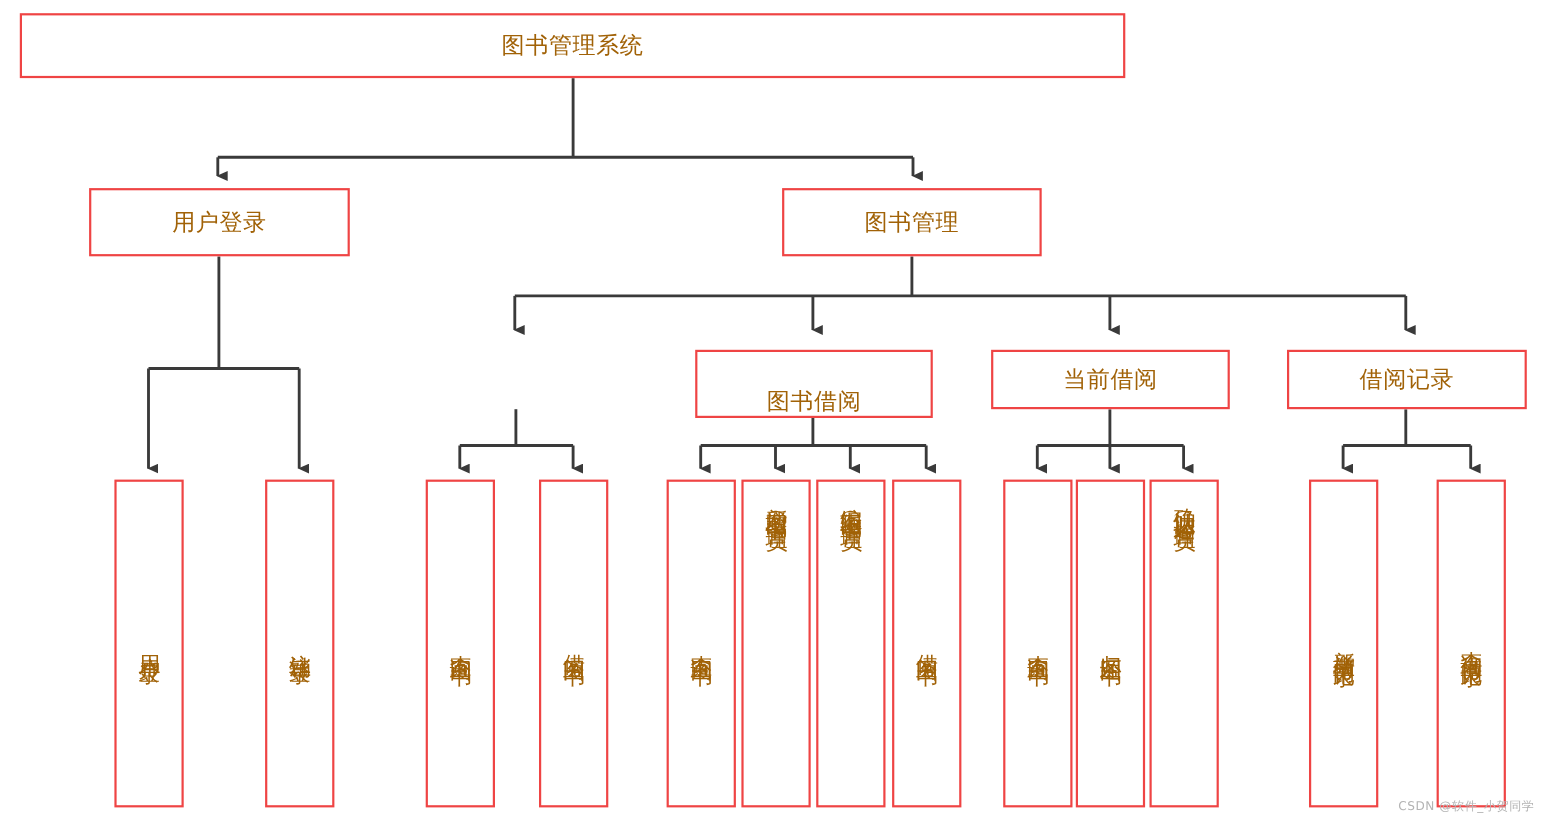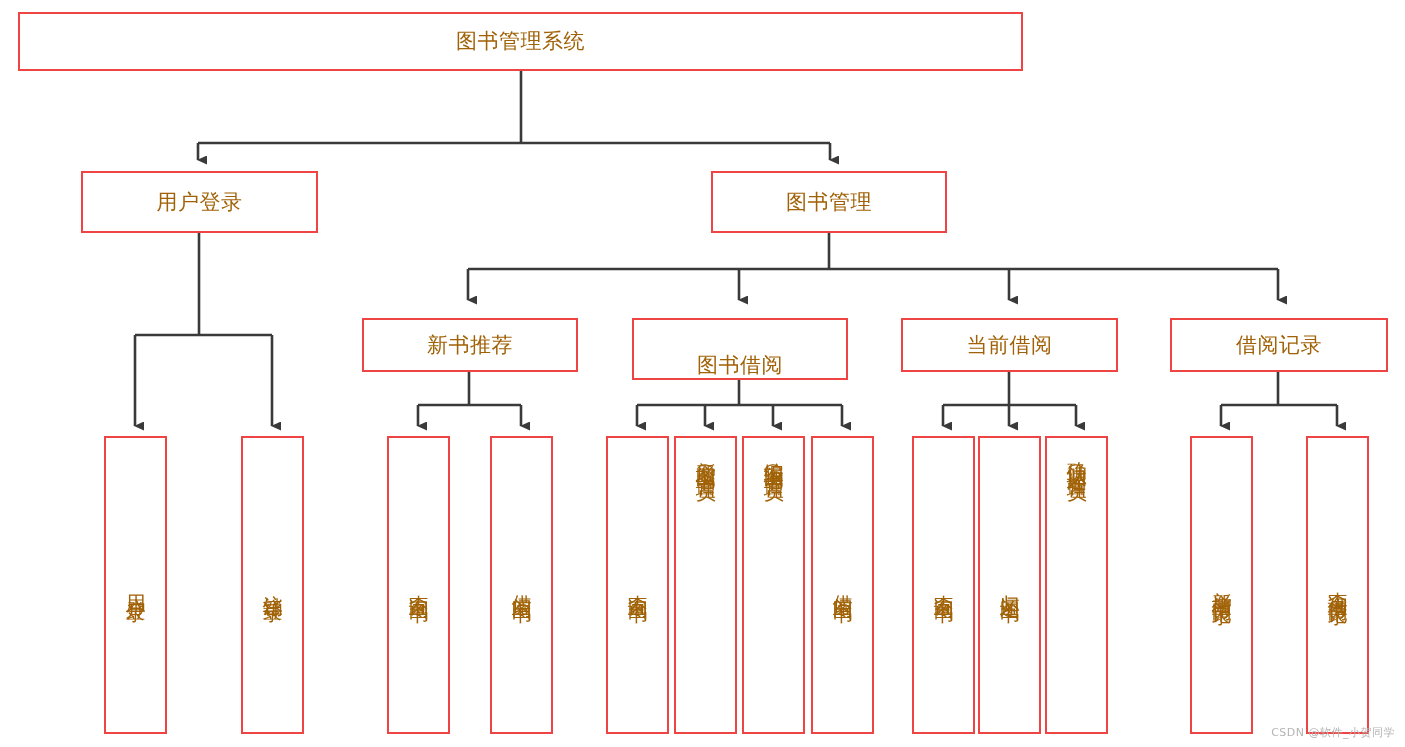--- a/index.html
+++ b/index.html
@@ -131,23 +131,20 @@
     <span class="label">图书管理系统</span>
   </div>
 
   <div class="node horiz" style="left:81px; top:171px; width:237px; height:62px;">
     <span class="label">用户登录</span>
   </div>
   <div class="node horiz" style="left:711px; top:171px; width:236px; height:62px;">
     <span class="label">图书管理</span>
   </div>
 
-  <div class="node horiz" style="left:362px; top:318px; width:216px; height:54px;">
-    <span class="label">新书推荐</span>
-  </div>
   <div class="node horiz" style="left:632px; top:318px; width:216px; height:62px;align-items:flex-end;">
     <span class="label">图书借阅</span>
   </div>
   <div class="node horiz" style="left:901px; top:318px; width:217px; height:54px;text-align:center;">
     <span class="label">当前借阅</span>
   </div>
   <div class="node horiz" style="left:1170px; top:318px; width:218px; height:54px;justify-content:center;">
     <span class="label">借阅记录</span>
   </div>
 

